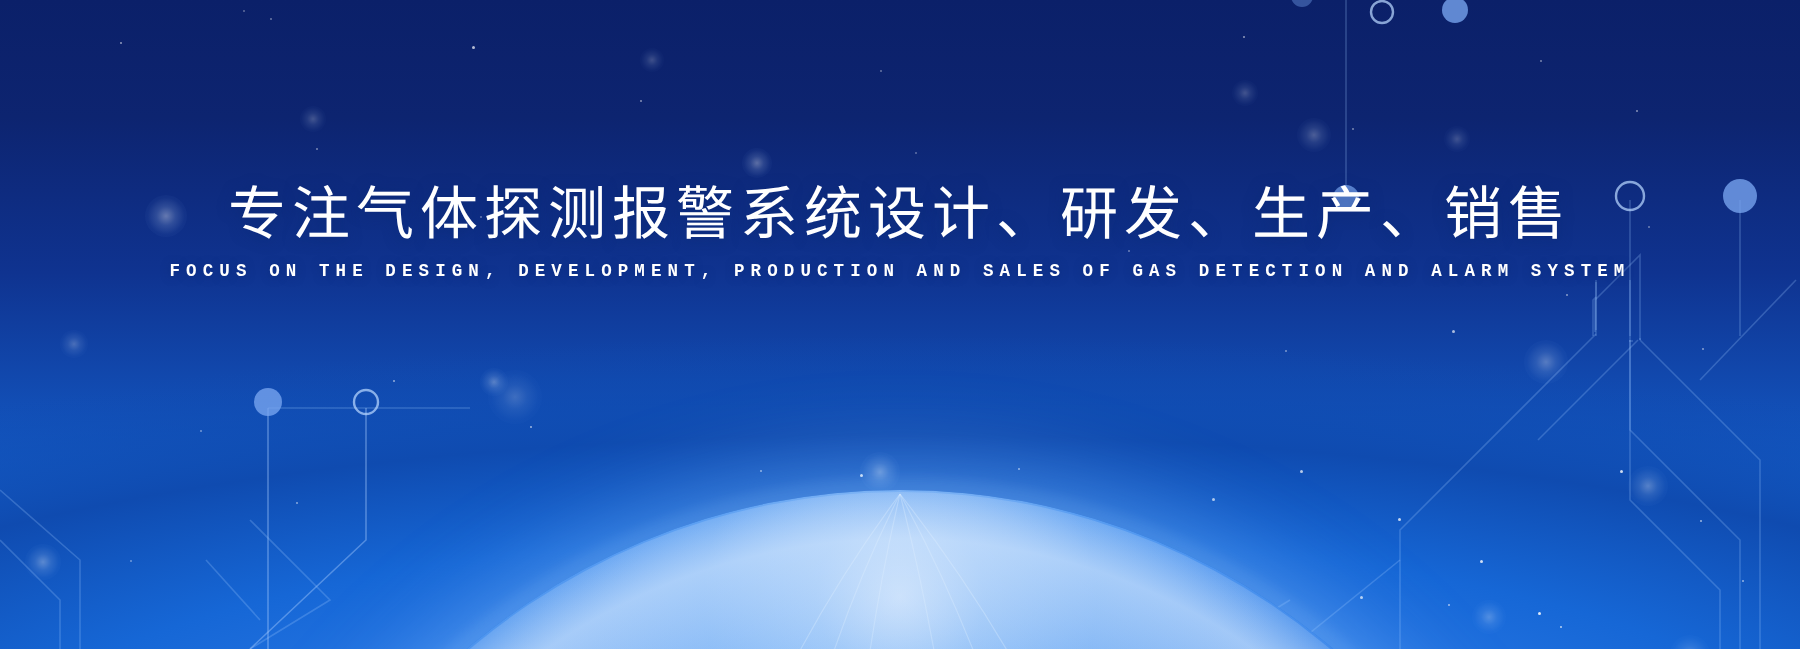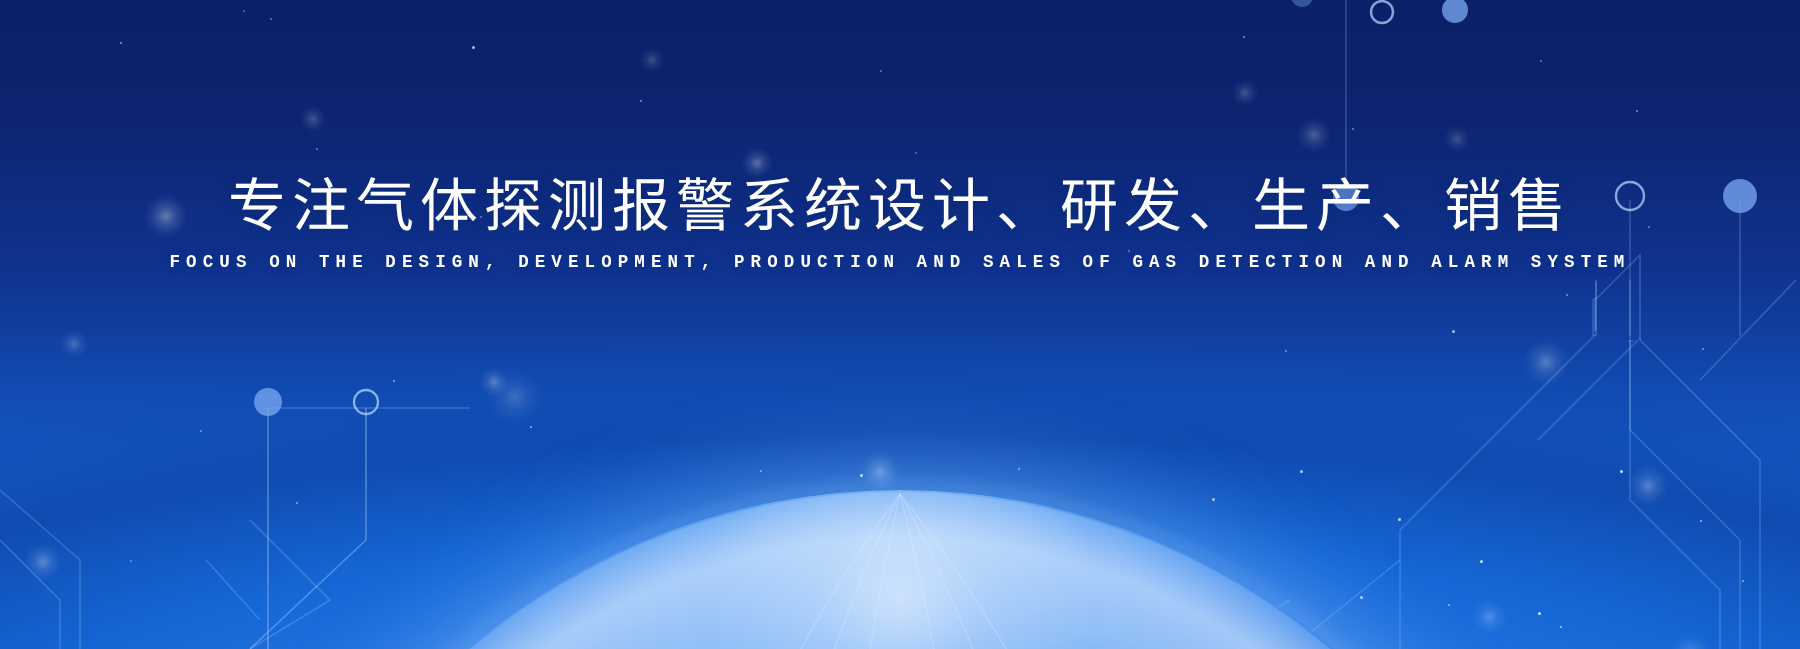--- a/index.html
+++ b/index.html
@@ -84,21 +84,21 @@
   
   .copy {
     position: absolute;
     left: 0;
     right: 0;
     top: 168px;
     text-align: center;
     z-index: 40;
   }
   .headline {
-    margin: 8px;
+    margin: 16px;
     color: #ffffff;
     font-size: 58px;
     line-height: 1.06;
     font-weight: 400;
     letter-spacing: 6px;
     white-space: nowrap;
     font-family: "DejaVu Sans", "Liberation Sans", sans-serif;
     text-shadow: 0 2px 14px rgba(10,40,110,0.55);
   }
   .subline {

